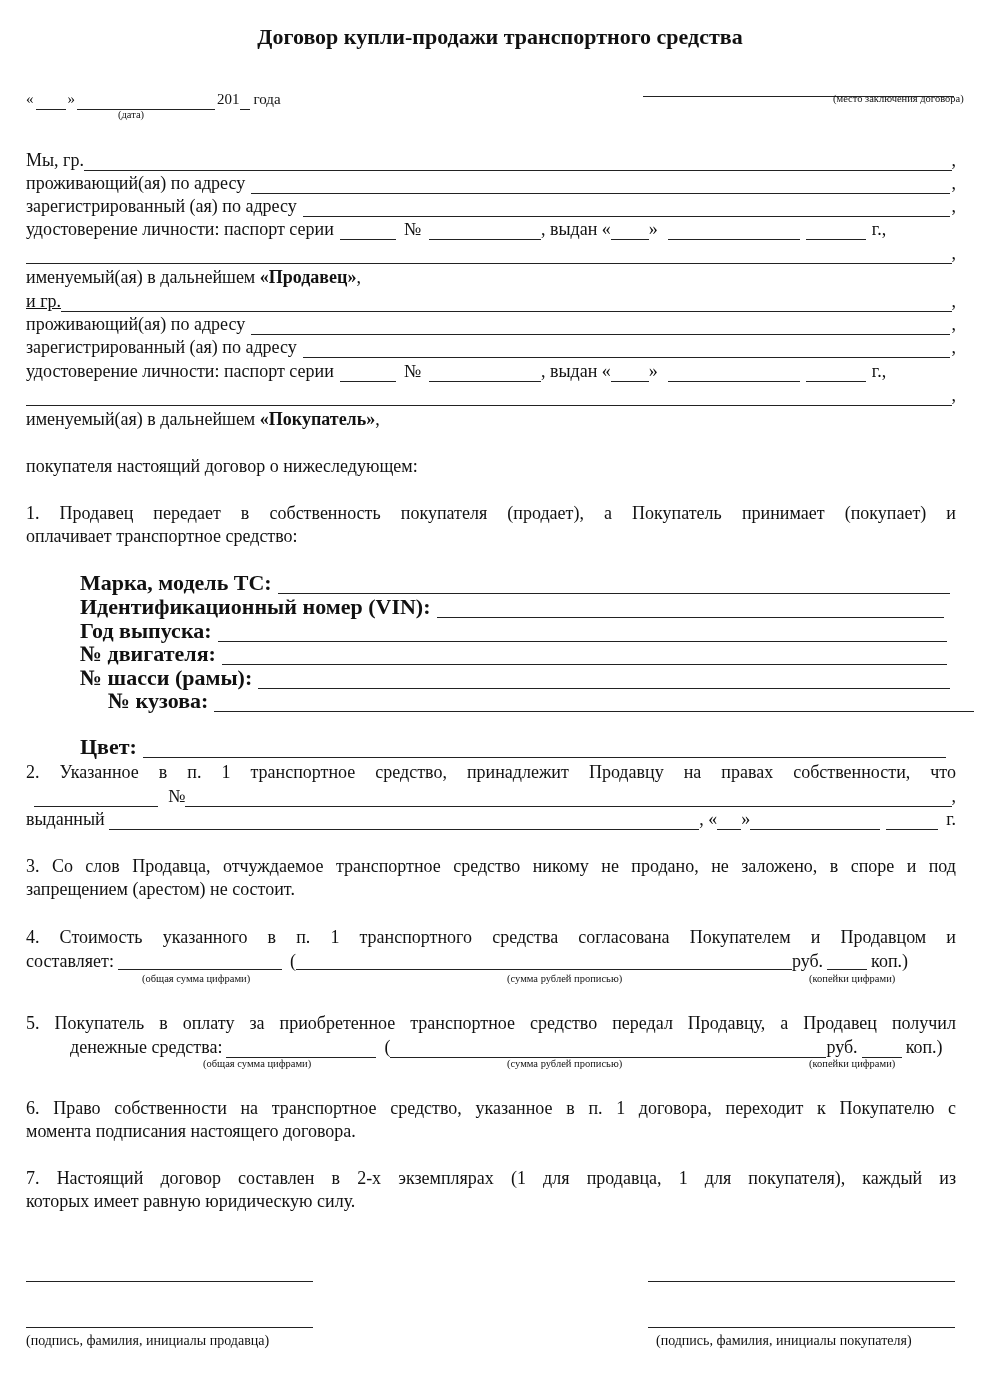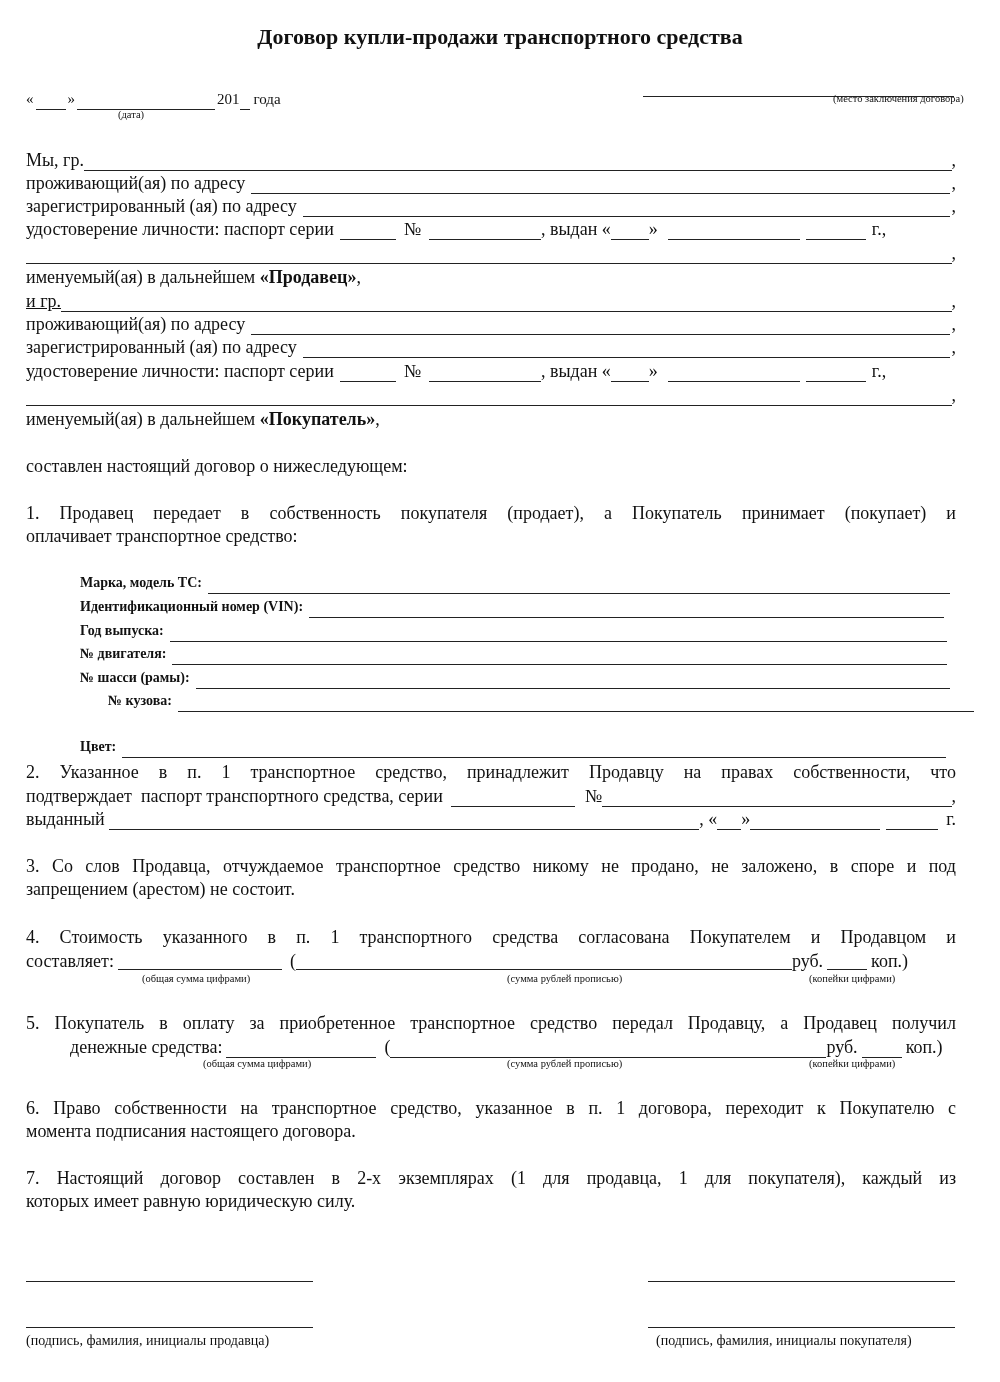--- a/index.html
+++ b/index.html
@@ -15,21 +15,21 @@
   }
   .txt { font-size: 18px; line-height: 22px; }
   .small { font-size: 10.5px; line-height: 12px; }
   .sig-cap { font-size: 14px; line-height: 16px; }
   .b { font-weight: bold; }
   .line { position: absolute; border-bottom: 1.4px solid #222; height: 0; }
   .just { text-align: justify; text-align-last: justify; white-space: normal; }
   .row { position: absolute; left: 26px; width: 930px; display: flex; align-items: flex-end; font-size: 18px; line-height: 22px; white-space: nowrap; }
   .fill { border-bottom: 1.4px solid #222; height: 17px; margin: 0 2px; }
   .grow { flex: 1; }
-  .veh { position: absolute; left: 80px; width: 872px; display: flex; align-items: flex-end; font-size: 14px; line-height: 22px; font-weight: bold; white-space: nowrap; }
+  .veh { position: absolute; left: 80px; width: 872px; display: flex; align-items: flex-end; font-size: 22px; line-height: 22px; font-weight: bold; white-space: nowrap; }
 </style>
 </head>
 <body>
 
 <div class="abs title">Договор купли-продажи транспортного средства</div>
 
 <div class="row" style="top:88px; width:300px; font-size:15px;">
   <span>«</span>
   <span class="fill" style="width:30px; height:12px;"></span>
   <span>»</span>
@@ -109,21 +109,21 @@
 <div class="row" style="top:384px;">
   <span class="fill grow" style="margin:0;"></span>
   <span>,</span>
 </div>
 <div class="row" style="top:408px;">
   <span style="white-space:pre;">именуемый(ая) в дальнейшем </span>
     <span class="b">«Покупатель»</span>
     <span>,</span>
 </div>
 
-<div class="abs txt" style="left:26px; top:455px;">составлен настоящий договор о нижеследующем:</div>
+<div class="abs txt" style="left:26px; top:455px;">покупателя настоящий договор о нижеследующем:</div>
 
 <div class="abs txt just" style="left:26px; top:502px; width:930px;">1. Продавец передает в собственность покупателя (продает), а Покупатель принимает (покупает) и</div>
 <div class="abs txt" style="left:26px; top:525px;">оплачивает транспортное средство:</div>
 
 <div class="veh" style="top:572px;">
   <span>Марка, модель ТС:</span>
   <span class="fill grow" style="margin-left:6px;"></span>
 </div>
 <div class="veh" style="top:596px; width:866px;">
   <span>Идентификационный номер (VIN):</span>
@@ -145,21 +145,20 @@
   <span>№ кузова:</span>
   <span class="fill grow" style="margin-left:6px;"></span>
 </div>
 <div class="veh" style="top:713px; width:868px;margin-top:23px;">
   <span>Цвет:</span>
   <span class="fill grow" style="margin-left:6px;"></span>
 </div>
 
 <div class="abs txt just" style="left:26px; top:761px; width:930px;">2. Указанное в п. 1 транспортное средство, принадлежит Продавцу на правах собственности, что</div>
 <div class="row" style="top:785px;">
-  <span style="white-space:pre;">подтверждает  паспорт транспортного средства, серии</span>
   <span class="fill" style="width:124px; margin:0 10px 0 8px;"></span>
   <span>№</span>
   <span class="fill grow" style="margin:0;"></span>
   <span>,</span>
 </div>
 <div class="row" style="top:808px;">
   <span>выданный</span>
   <span class="fill grow" style="margin:0 0 0 4px;"></span>
   <span>, «</span>
   <span class="fill" style="width:24px; margin:0;"></span>

